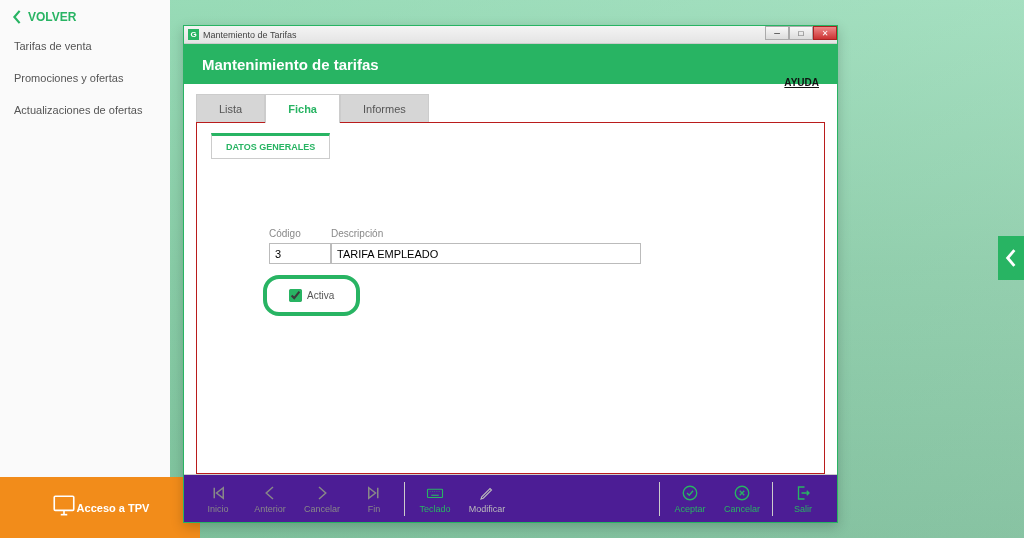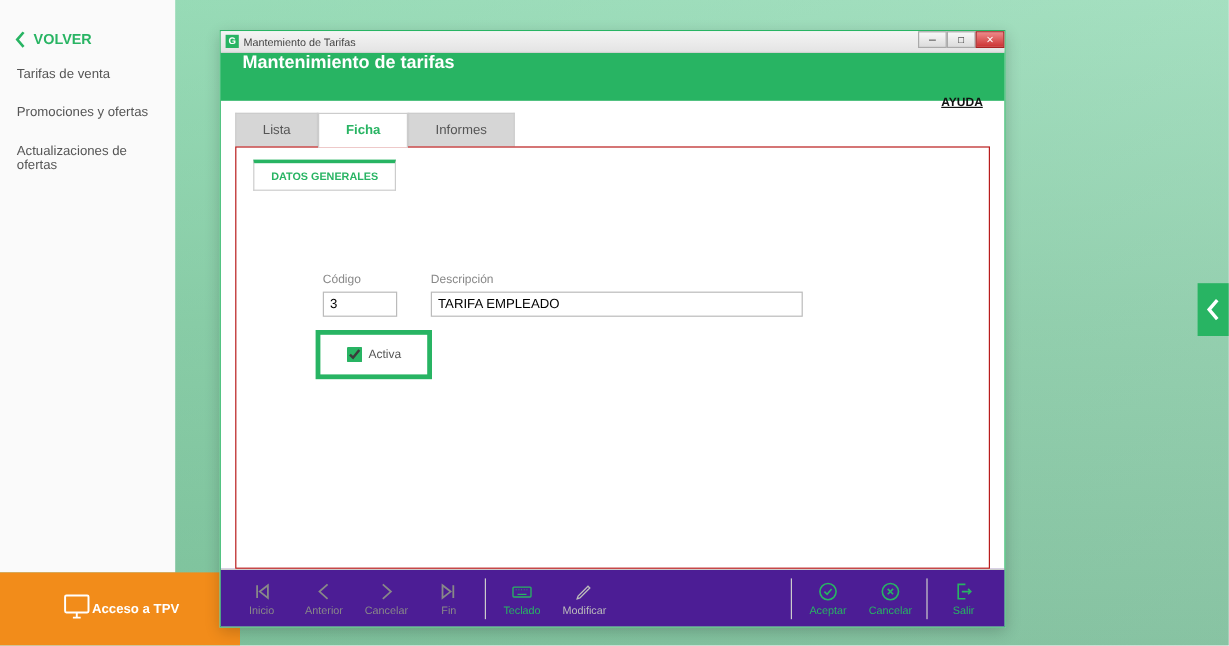--- a/index.html
+++ b/index.html
@@ -1,62 +1,62 @@
 <!DOCTYPE html>
 <html><head>
 <meta charset="utf-8">
 <style>
 * { box-sizing: border-box; margin: 0; padding: 0; }
 body { font-family: "Segoe UI", Arial, sans-serif; width: 1024px; height: 538px; overflow: hidden; position: relative; background: #e0e0e0; }
 
 .bg-photo { position: absolute; inset: 0; background: linear-gradient(90deg, rgba(40,180,99,0.35), rgba(40,180,99,0.25)), linear-gradient(180deg, #cfeee0 0%, #b8d8c8 50%, #a8c8b8 100%); z-index: 0; }
 
-.sidebar { position: absolute; left: 0; top: 0; width: 146px; height: 477px; background: #fafafa; z-index: 2; padding-top: 20px; }
+.sidebar { position: absolute; left: 0; top: 0; width: 170px; height: 477px; background: #fafafa; z-index: 2; padding-top: 4px; }
 .sidebar-back { display: flex; align-items: center; gap: 6px; padding: 6px 12px; color: #28b463; font-weight: bold; font-size: 12px; cursor: pointer; }
 .sidebar-back svg { width: 10px; height: 14px; }
 .sidebar-item { padding: 10px 14px; font-size: 11px; color: #555; cursor: pointer; }
 .sidebar-item:first-of-type { font-weight: bold; color: #333; }
 
 .tpv-button { position: absolute; left: 0; bottom: 0; width: 200px; height: 61px; background: #f28c1a; color: #fff; display: flex; flex-direction: row; align-items: center; justify-content: center; font-size: 11px; font-weight: bold; cursor: pointer; z-index: 2; }
 .tpv-button svg { width: 26px; height: 26px; margin-bottom: 4px; }
 
 .right-chevron { position: absolute; right: 0; top: 236px; width: 26px; height: 44px; background: #28b463; display: flex; align-items: center; justify-content: center; z-index: 3; cursor: pointer; }
 .right-chevron svg { width: 12px; height: 18px; }
 
 .window { position: absolute; left: 183px; top: 25px; width: 655px; height: 498px; background: #fff; border: 1px solid #28b463; box-shadow: 0 4px 12px rgba(0,0,0,0.2); z-index: 2; display: flex; flex-direction: column; }
 
 .titlebar { height: 18px; background: linear-gradient(#f4f4f4,#e4e4e4); border-bottom: 1px solid #ccc; display: flex; align-items: center; font-size: 9px; padding-left: 4px; position: relative; }
 .titlebar-icon { width: 11px; height: 11px; background: #28b463; color: #fff; font-size: 8px; font-weight: bold; display: flex; align-items: center; justify-content: center; margin-right: 4px; }
 .titlebar-title { color: #444; }
 .win-controls { position: absolute; right: 0; top: 0; display: flex; height: 15px; }
 .win-btn { width: 24px; height: 14px; border: 1px solid #aaa; background: linear-gradient(#f8f8f8,#dcdcdc); display: flex; align-items: center; justify-content: center; font-size: 8px; cursor: pointer; }
 .win-btn.close { background: linear-gradient(#e88,#c33); border-color: #a22; color: #fff; }
 
-.app-header { height: 40px; background: #28b463; display: flex; align-items: flex-start; justify-content: space-between; padding: 0 18px; gap: 23px; }
+.app-header { height: 40px; background: #28b463; display: flex; align-items: center; justify-content: space-between; padding: 0 18px; gap: 23px; }
 .app-header-title { color: #fff; font-size: 15px; font-weight: 600; }
 .app-header-help { color: #111; font-size: 10px; font-weight: bold; text-decoration: underline; cursor: pointer; margin-top: 36px; }
 
 .content-area { flex: 1; padding: 10px 12px 0 12px; display: flex; flex-direction: column; }
 
 .tabs { display: flex; }
 .tab { padding: 8px 22px; font-size: 11px; background: #d6d6d6; color: #555; border: 1px solid #ccc; border-bottom: none; cursor: pointer; }
 .tab.active { background: #fff; color: #28b463; font-weight: bold; border-color: #ccc; position: relative; z-index: 1; }
 
 .tab-body { flex: 1; border: 1px solid #b91c1c; background: #fff; margin-top: -1px; padding: 10px 14px; position: relative; }
 
 .subtab { display: inline-block; border: 1px solid #ccc; border-top: 3px solid #28b463; background: #fff; padding: 6px 14px; font-size: 9px; font-weight: bold; color: #28b463; }
 
-.form-row { position: absolute; top: 105px; left: 72px; display: flex; gap: 28px; }
+.form-row { position: absolute; top: 105px; left: 72px; display: flex; }
 .field { display: flex; flex-direction: column; gap: 4px; }
 .field label { font-size: 10px; color: #888; }
 .field input[type=text] { border: 1px solid #bbb; background: #fff; font-size: 11px; padding: 3px 5px; height: 21px; }
 #codigo { width: 62px; }
 #descripcion { width: 310px; }
 
-.activa-box { position: absolute; top: 152px; left: 66px; border: 4px solid #28b463; border-radius: 0; padding: 10px 22px; display: flex; align-items: center; gap: 5px; }
+.activa-box { position: absolute; top: 152px; left: 66px; border: 4px solid #28b463; border-radius: 16px; padding: 10px 22px; display: flex; align-items: center; gap: 5px; }
 .activa-box input { accent-color: #28b463; }
 .activa-box label { font-size: 10px; color: #555; }
 
 .toolbar { height: 48px; border-top: 1px solid #ccc; background: #4c1d95; display: flex; align-items: center; padding: 0 8px; justify-content: space-between; }
 .toolbar-group { display: flex; align-items: center; }
 .tbtn { display: flex; flex-direction: column; align-items: center; justify-content: center; width: 52px; height: 44px; color: #888; font-size: 9px; cursor: pointer; gap: 2px; }
 .tbtn.active { color: #28b463; }
 .tbtn svg { width: 18px; height: 18px; }
 .tbtn.disabled { color: #bbb; cursor: default; }
 .vline { width: 1px; height: 34px; background: #ccc; margin: 0 4px; }

